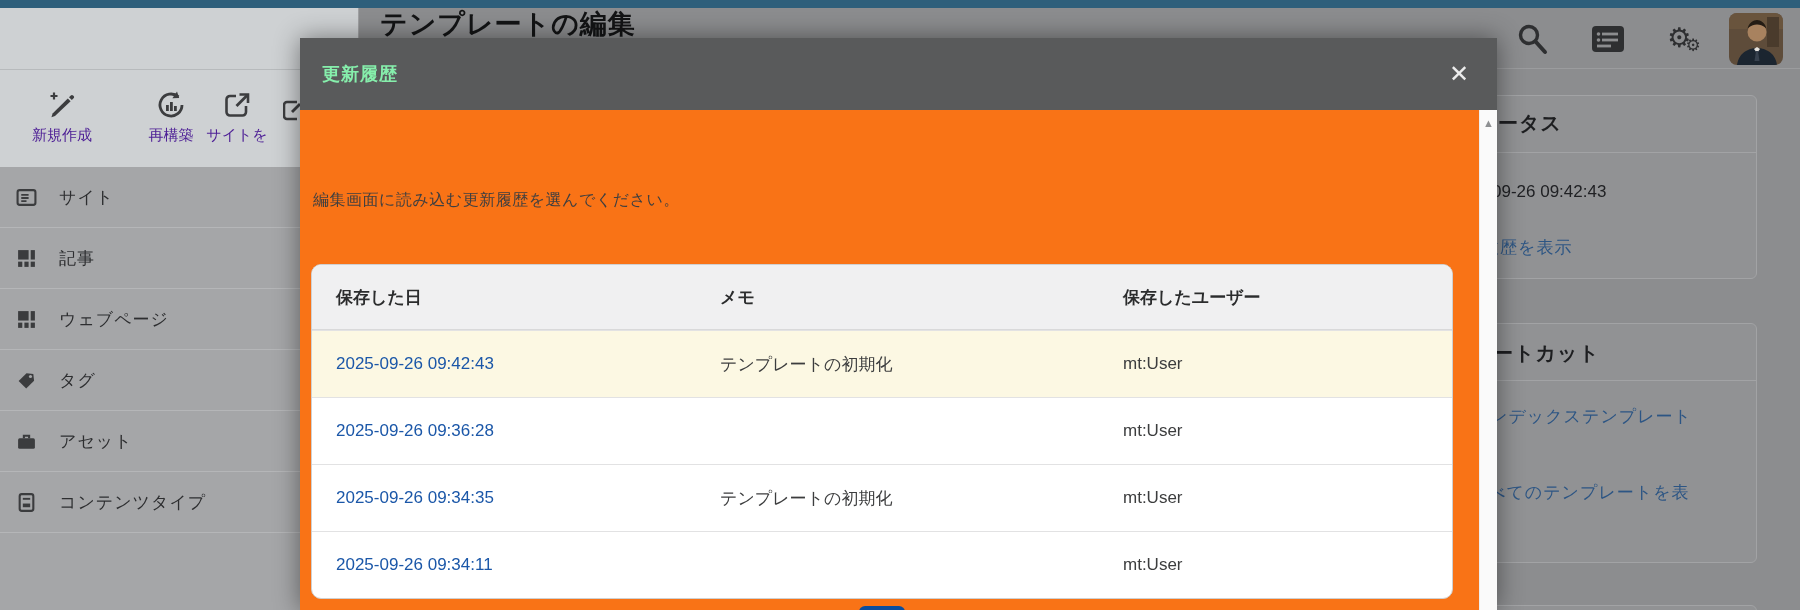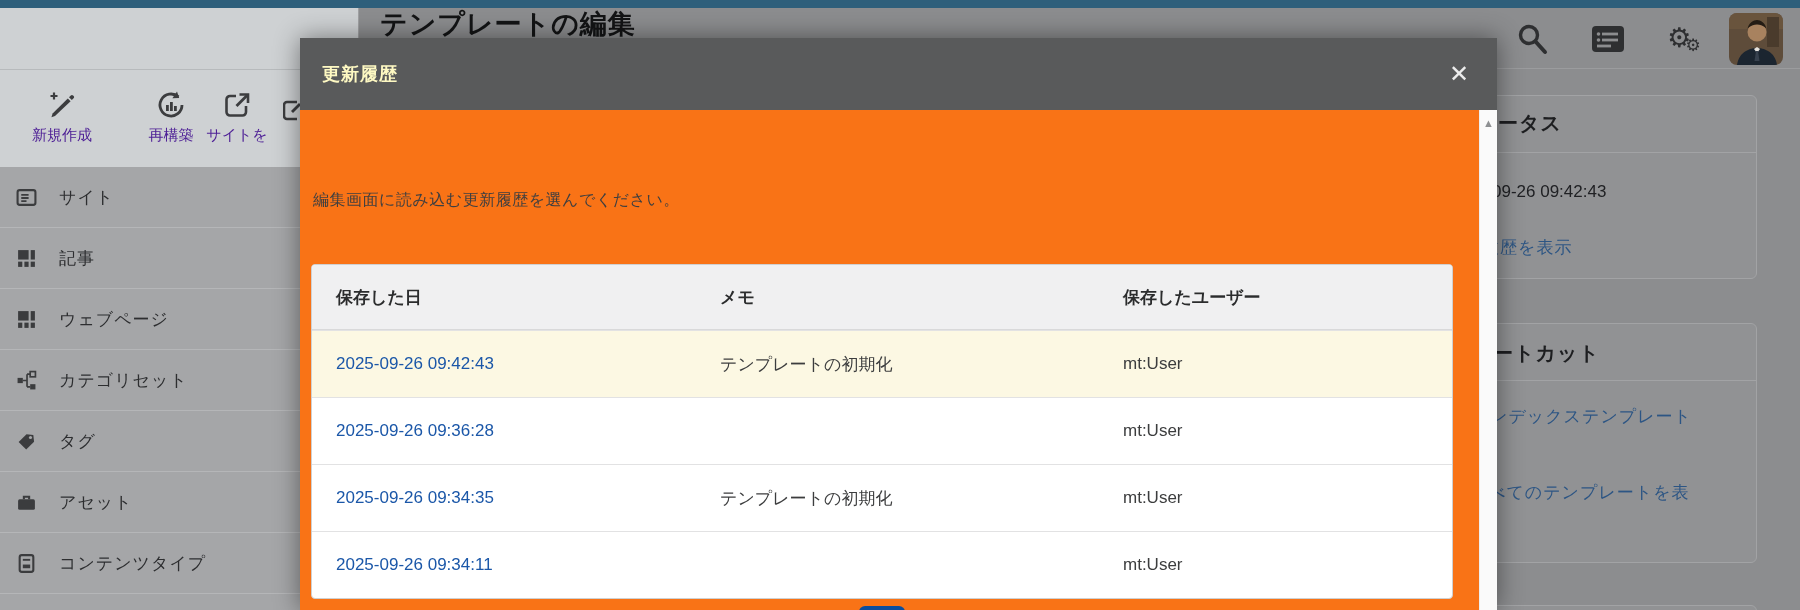--- a/index.html
+++ b/index.html
@@ -52,26 +52,26 @@
   .panel-shortcuts{top:323px;height:240px;}
   .panel-peek{top:605px;height:30px;}
   .panel .phead{position:absolute;left:0;top:0;width:100%;height:57px;border-bottom:1px solid #a2a3a5;box-sizing:border-box;}
   .phead-txt{position:absolute;left:28px;top:18px;font-size:20px;font-weight:bold;color:#1d1e20;white-space:nowrap;letter-spacing:1px;}
   .ptext{position:absolute;font-size:17px;color:#202124;white-space:nowrap;}
   .plink{position:absolute;font-size:17px;color:#2c5584;white-space:nowrap;letter-spacing:1px;}
 
   
   .modal{position:absolute;left:300px;top:38px;width:1197px;height:572px;z-index:10;box-shadow:0 0 24px rgba(0,0,0,.45);}
   .modal-header{position:absolute;left:0;top:0;width:100%;height:72px;background:#595a5b;}
-  .modal-title{position:absolute;left:22px;top:0;height:72px;display:flex;align-items:center;font-size:18px;font-weight:600;color:#fef9c3;letter-spacing:1px;}
+  .modal-title{position:absolute;left:22px;top:0;height:72px;display:flex;align-items:center;font-size:18px;font-weight:600;color:#86efac;letter-spacing:1px;}
   .modal-close{position:absolute;right:28px;top:0;height:72px;display:flex;align-items:center;font-size:24px;color:#ececec;cursor:pointer;}
   .modal-body{position:absolute;left:0;top:72px;width:100%;height:596px;background:#f97316;}
   .modal-intro{position:absolute;left:13px;top:80px;font-size:16px;color:#3f3f40;letter-spacing:.5px;}
 
-  .htable{position:absolute;left:11px;top:154px;width:1142px;border:1px solid #cfd0d1;border-radius:4px;overflow:hidden;box-sizing:border-box;background:#fff;}
+  .htable{position:absolute;left:11px;top:154px;width:1142px;border:1px solid #cfd0d1;border-radius:10px;overflow:hidden;box-sizing:border-box;background:#fff;}
   .trow{display:grid;grid-template-columns:392px 404px 1fr;align-items:center;height:66px;border-top:1px solid #e2e2e3;}
   .thead{height:64px;background:#f0f0f1;border-top:none;border-bottom:1px solid #d9d9da;}
   .thead .c{font-weight:bold;color:#2b2c2d;}
   .c{font-size:17px;color:#3c3d3e;}
   .c1{padding-left:24px;}
   .c2{padding-left:16px;}
   .c3{padding-left:15px;}
   .row-hl{background:#fcf8e3;}
   .datelink{color:#1b57a8;text-decoration:none;cursor:pointer;}
 
@@ -209,29 +209,20 @@
             <rect x="2" y="2" width="10" height="9" fill="#3b3c3e"></rect>
             <rect x="14" y="2" width="4" height="9" fill="#3b3c3e"></rect>
             <rect x="2" y="13" width="4" height="5" fill="#3b3c3e"></rect>
             <rect x="8" y="13" width="4" height="5" fill="#3b3c3e"></rect>
             <rect x="14" y="13" width="4" height="5" fill="#3b3c3e"></rect>
           </svg>
         <span class="silabel">ウェブページ</span>
       </div>
       <div class="sb-item">
         <svg width="21" height="21" viewBox="0 0 20 20">
-            <rect x="1.5" y="7.5" width="5" height="5" fill="#3b3c3e"></rect>
-            <path d="M6.5 10h4M10.5 4v12M10.5 4h3M10.5 16h3" stroke="#3b3c3e" stroke-width="1.6" fill="none"></path>
-            <rect x="13.5" y="1.5" width="5" height="5" fill="none" stroke="#3b3c3e" stroke-width="1.6"></rect>
-            <rect x="13.5" y="13.5" width="5" height="5" fill="#3b3c3e"></rect>
-          </svg>
-        <span class="silabel">カテゴリセット</span>
-      </div>
-      <div class="sb-item">
-        <svg width="21" height="21" viewBox="0 0 20 20">
             <path d="M2.5 10.5L10 3l6.5.7.7 6.5-7.5 7.5z" fill="#3b3c3e"></path>
             <circle cx="13.8" cy="6.2" r="1.5" fill="#a5a6a8"></circle>
           </svg>
         <span class="silabel">タグ</span>
       </div>
       <div class="sb-item">
         <svg width="21" height="21" viewBox="0 0 20 20">
             <path d="M7.5 7V4.5h5V7" fill="none" stroke="#3b3c3e" stroke-width="2"></path>
             <rect x="2" y="7" width="16" height="10" rx="1.5" fill="#3b3c3e"></rect>
           </svg>

